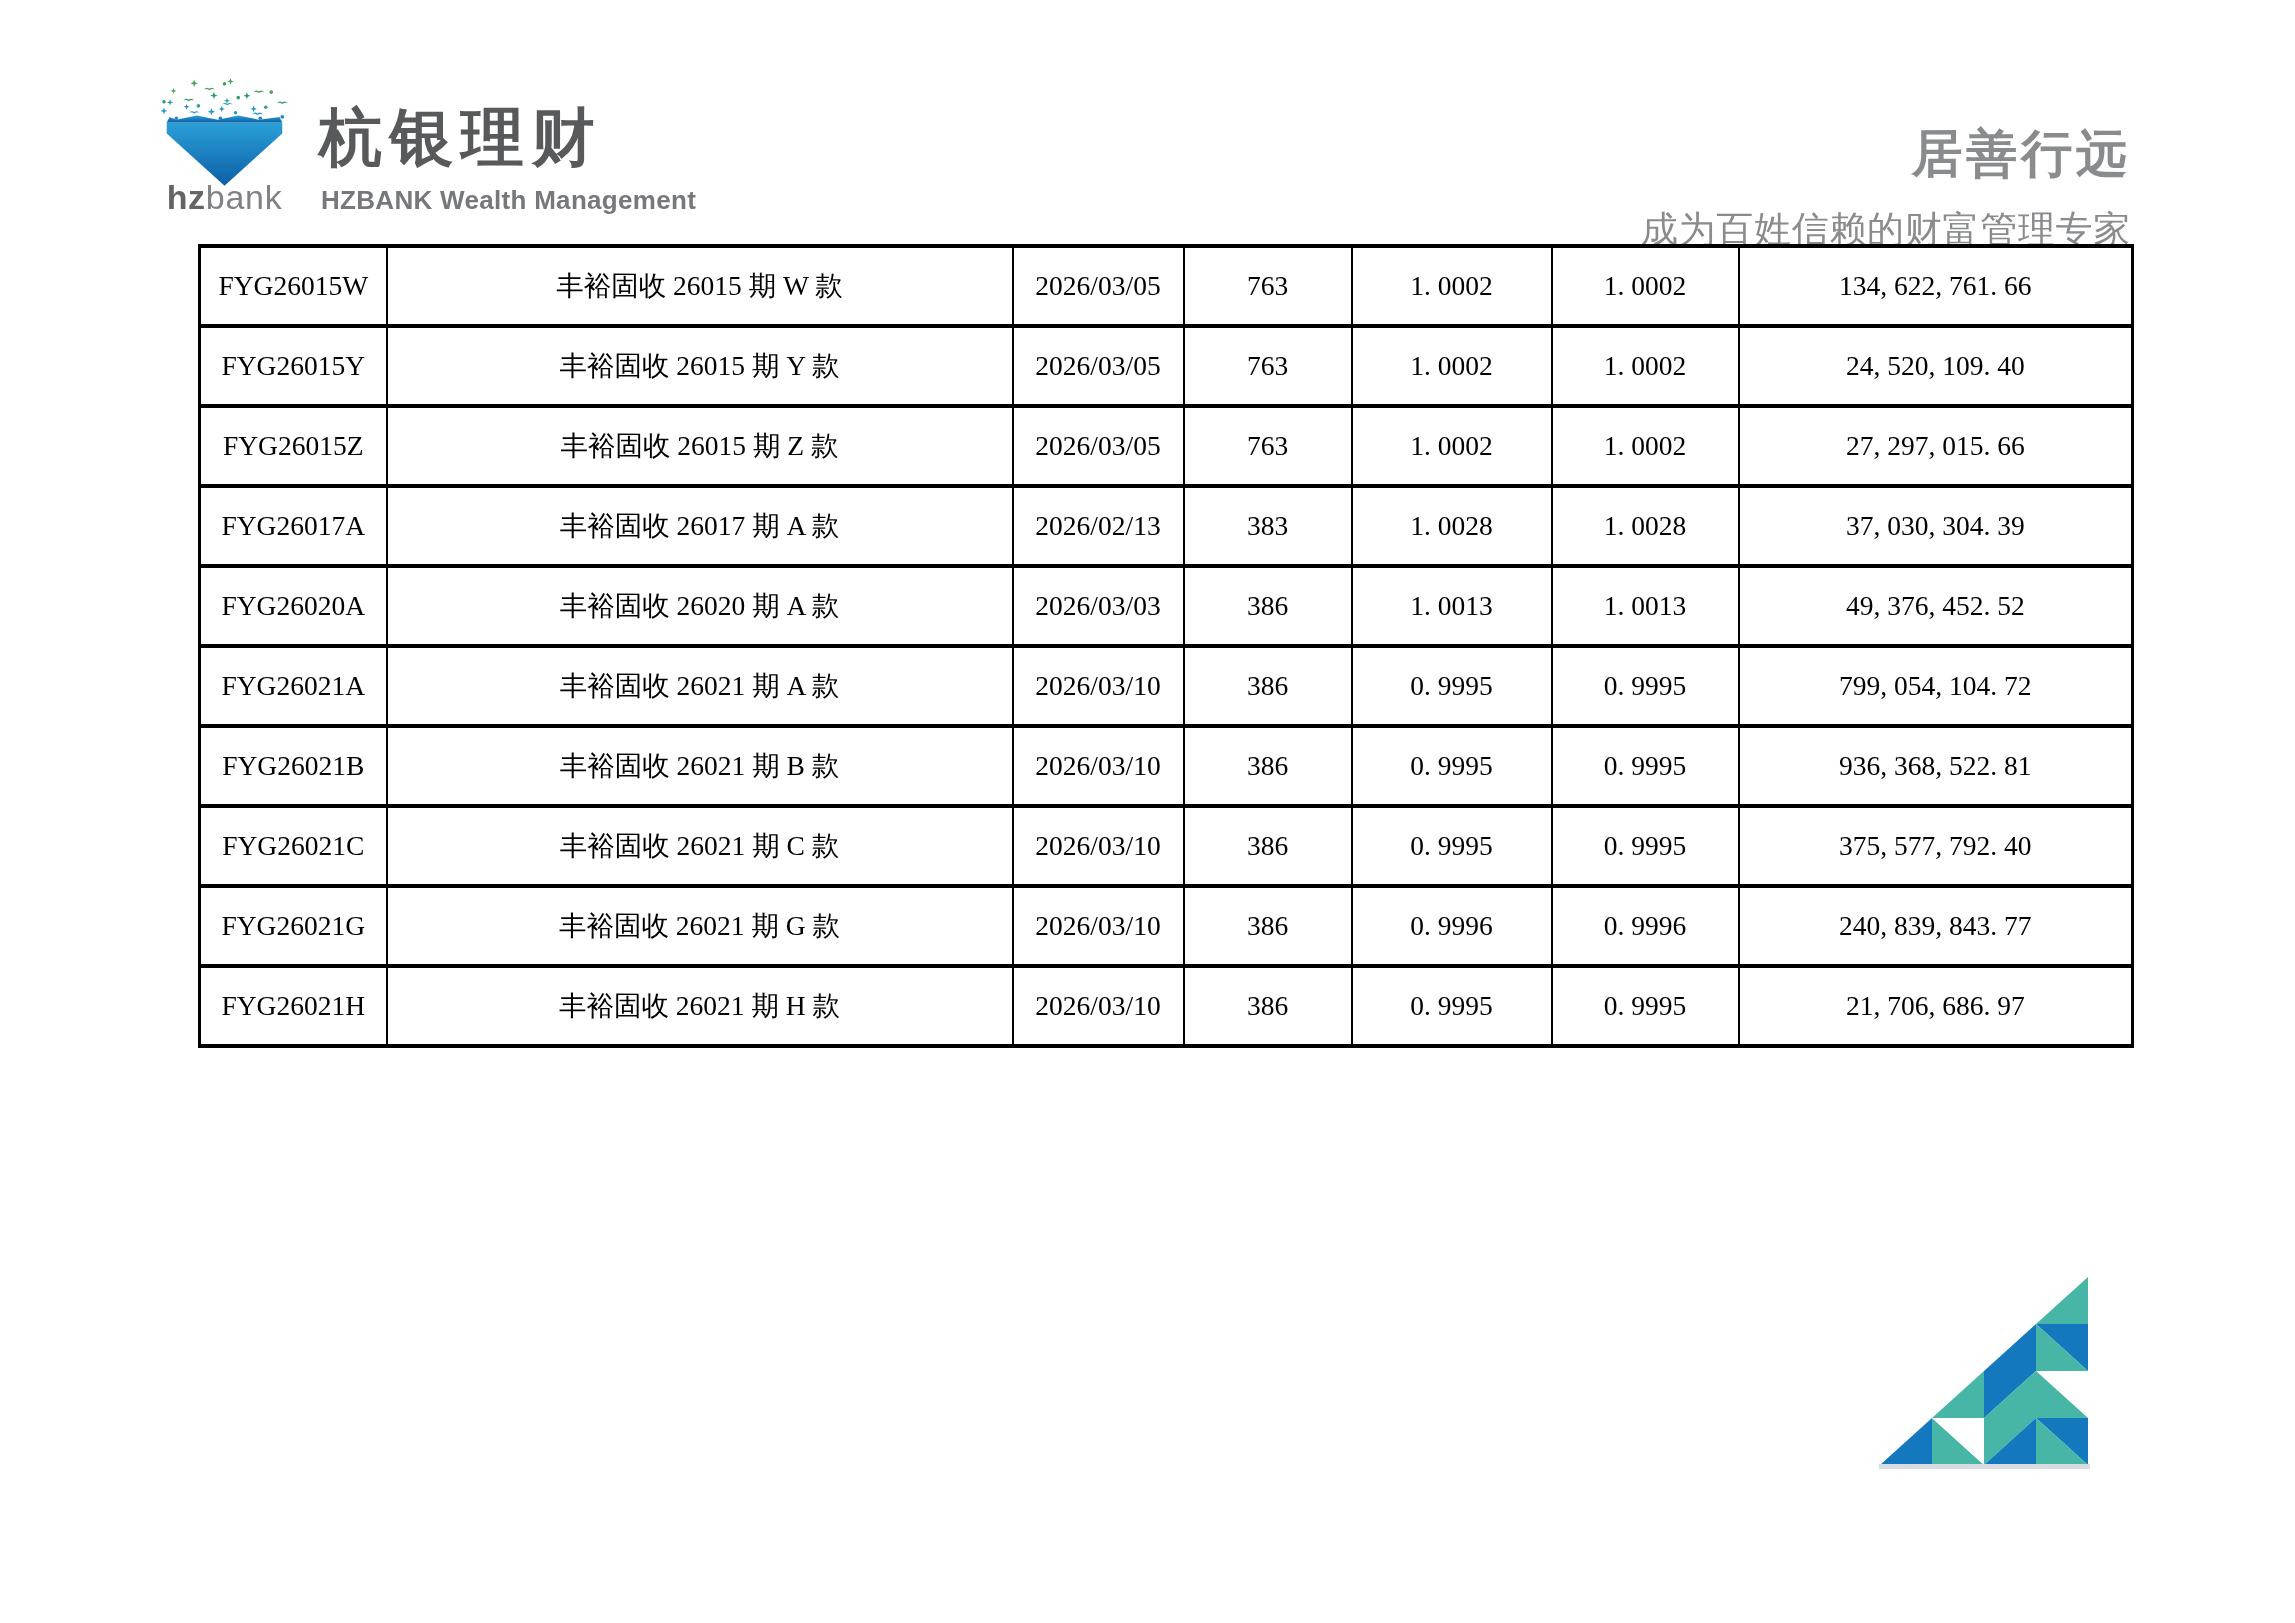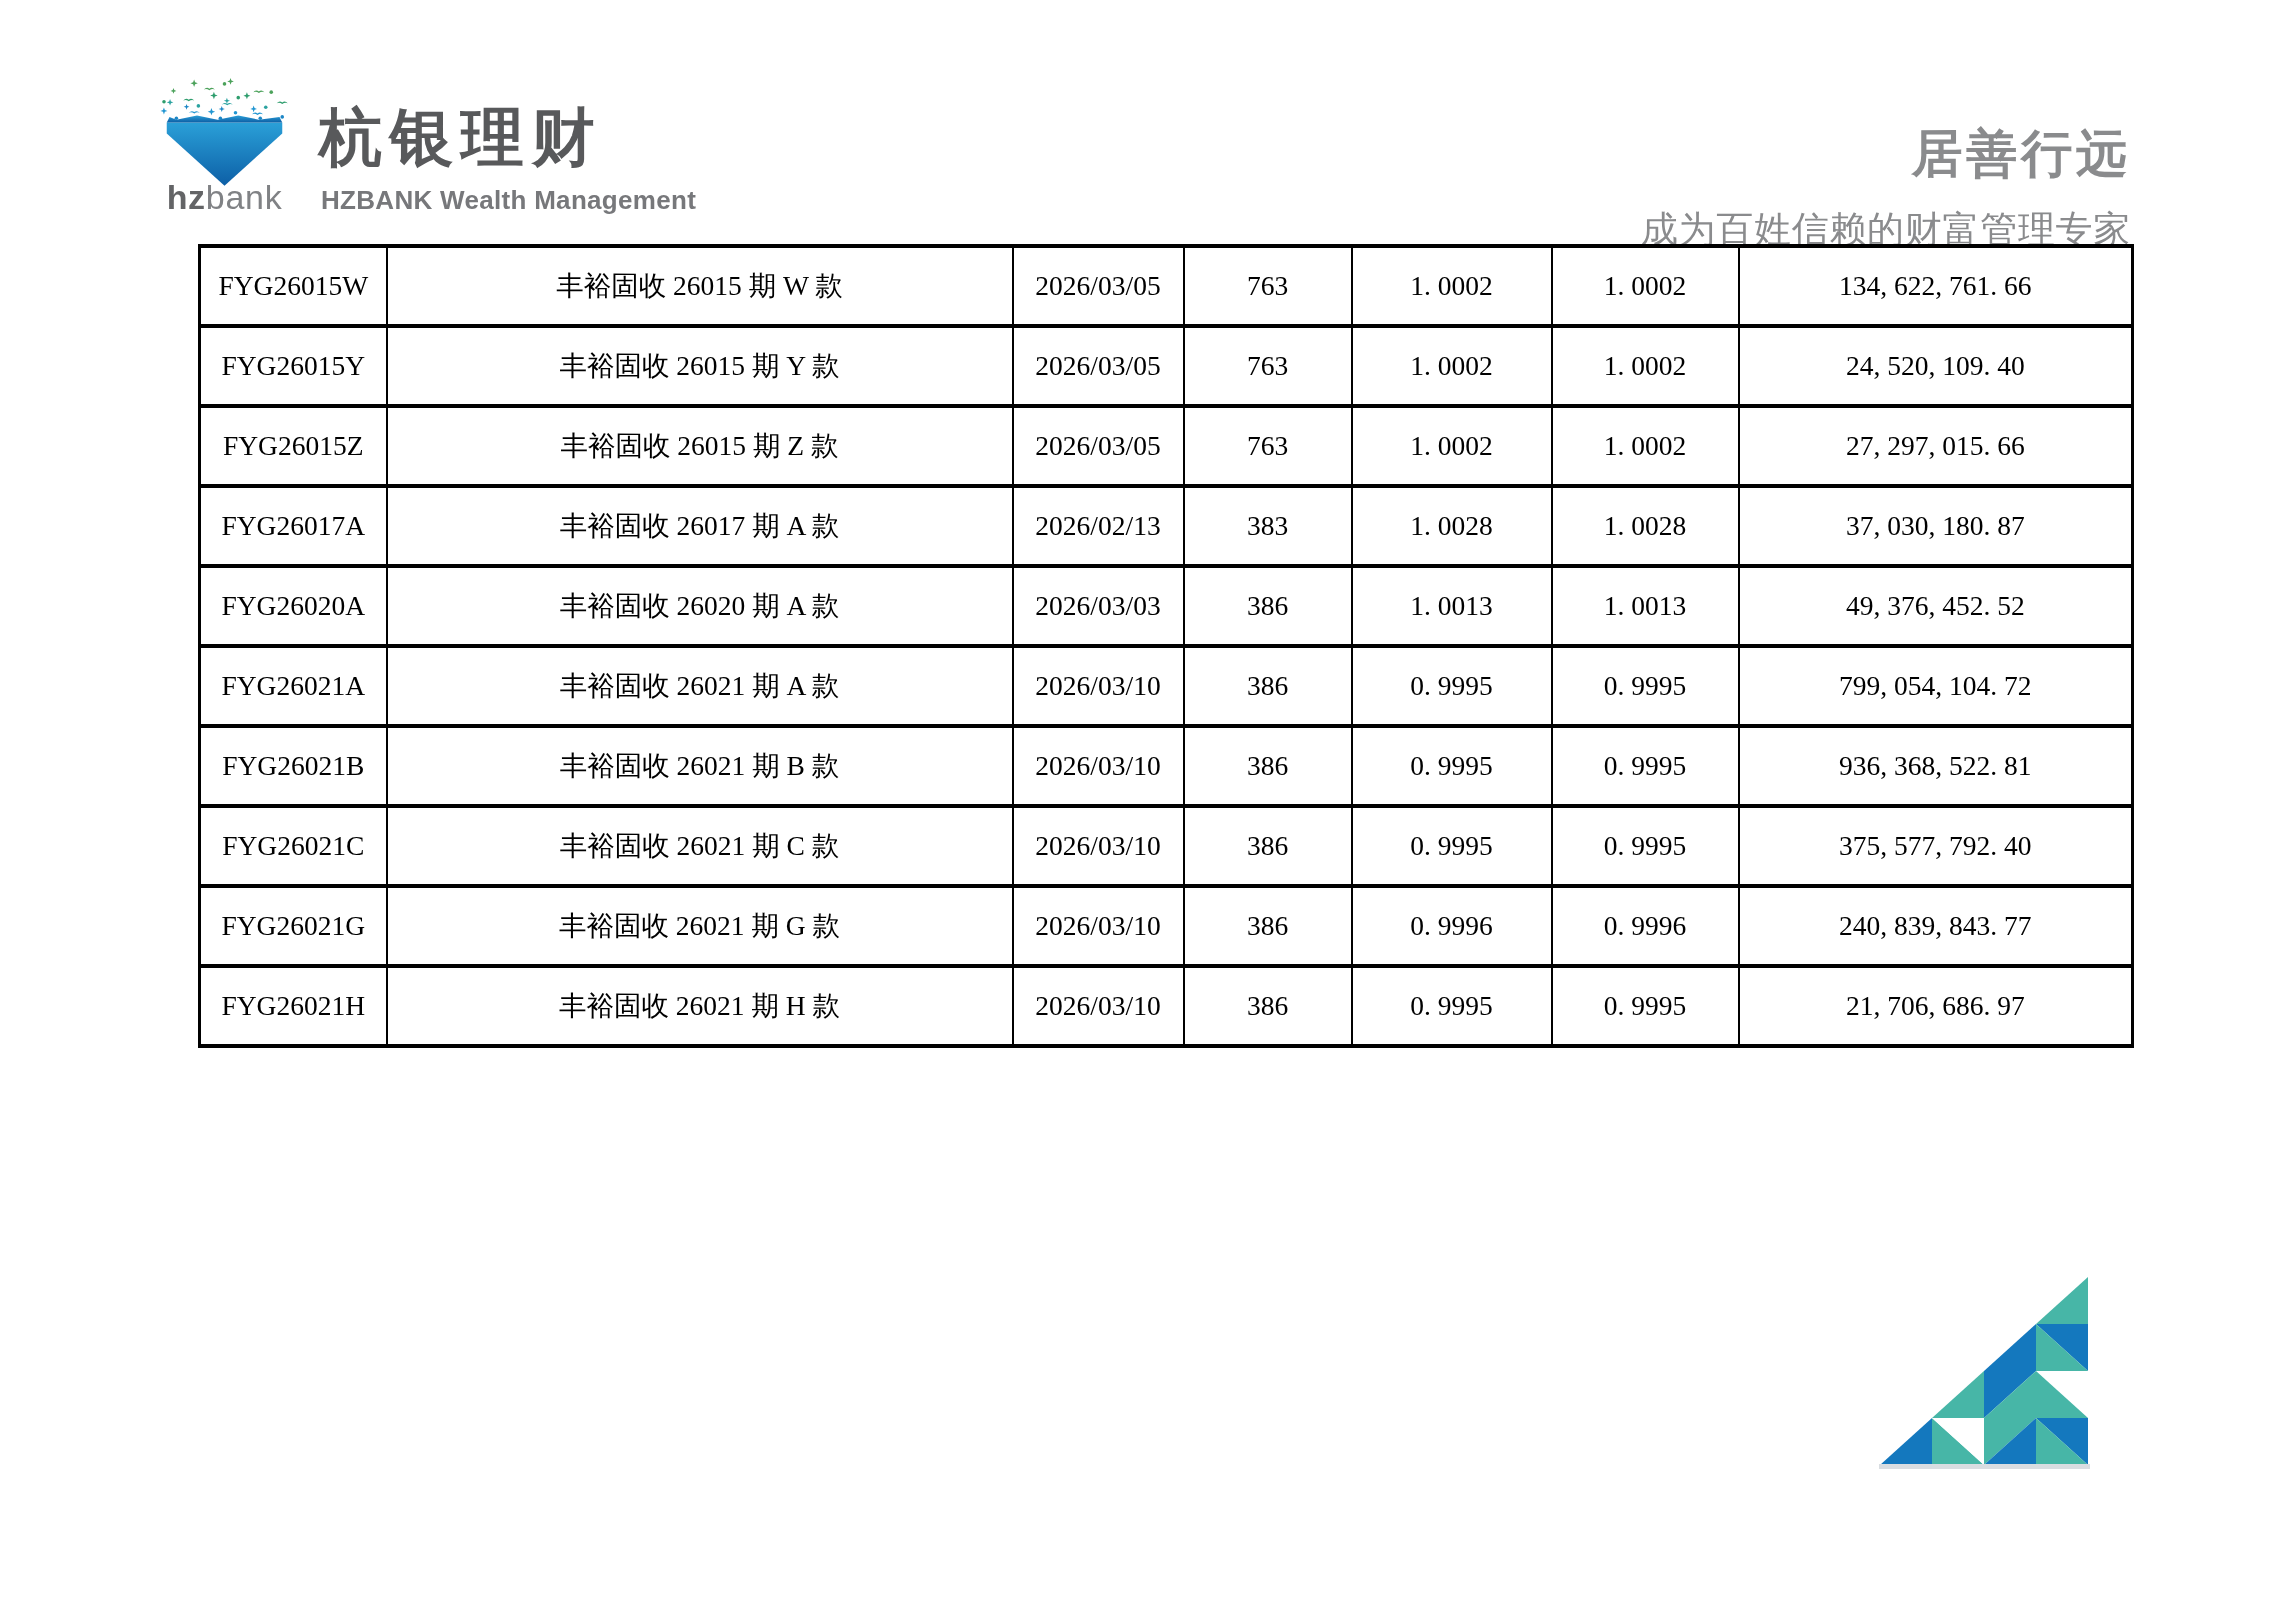--- a/index.html
+++ b/index.html
@@ -243,21 +243,21 @@
       <td>1. 0002</td>
       <td>27, 297, 015. 66</td>
     </tr>
         <tr>
       <td>FYG26017A</td>
       <td>丰裕固收 26017 期 A 款</td>
       <td>2026/02/13</td>
       <td>383</td>
       <td>1. 0028</td>
       <td>1. 0028</td>
-      <td>37, 030, 180. 87</td>
+      <td>37, 030, 304. 39</td>
     </tr>
         <tr>
       <td>FYG26020A</td>
       <td>丰裕固收 26020 期 A 款</td>
       <td>2026/03/03</td>
       <td>386</td>
       <td>1. 0013</td>
       <td>1. 0013</td>
       <td>49, 376, 452. 52</td>
     </tr>

